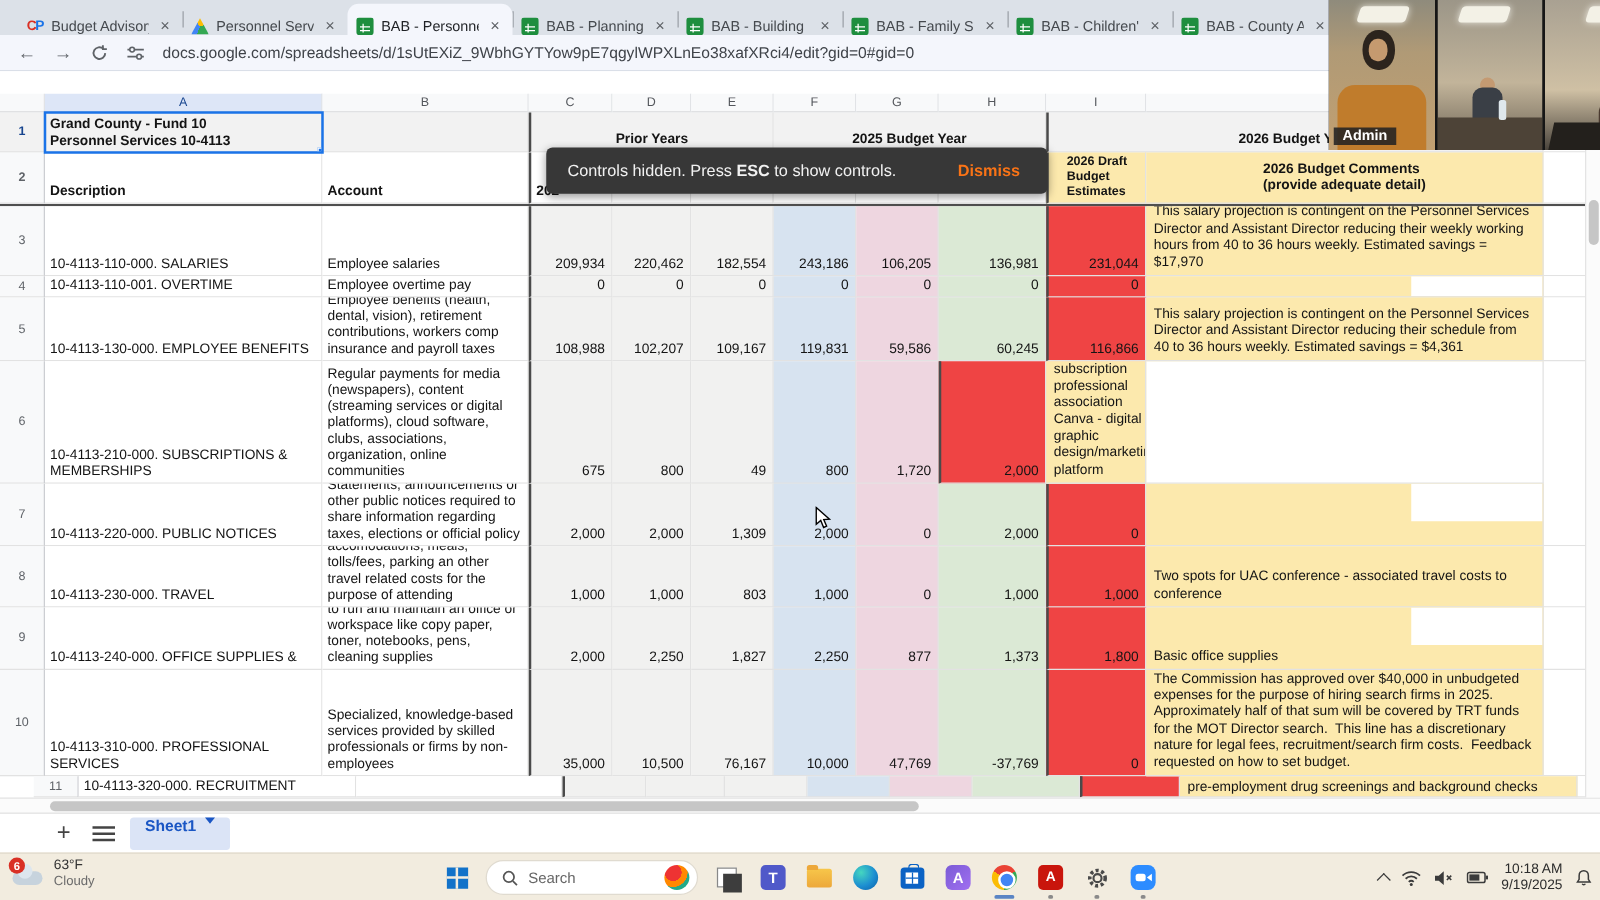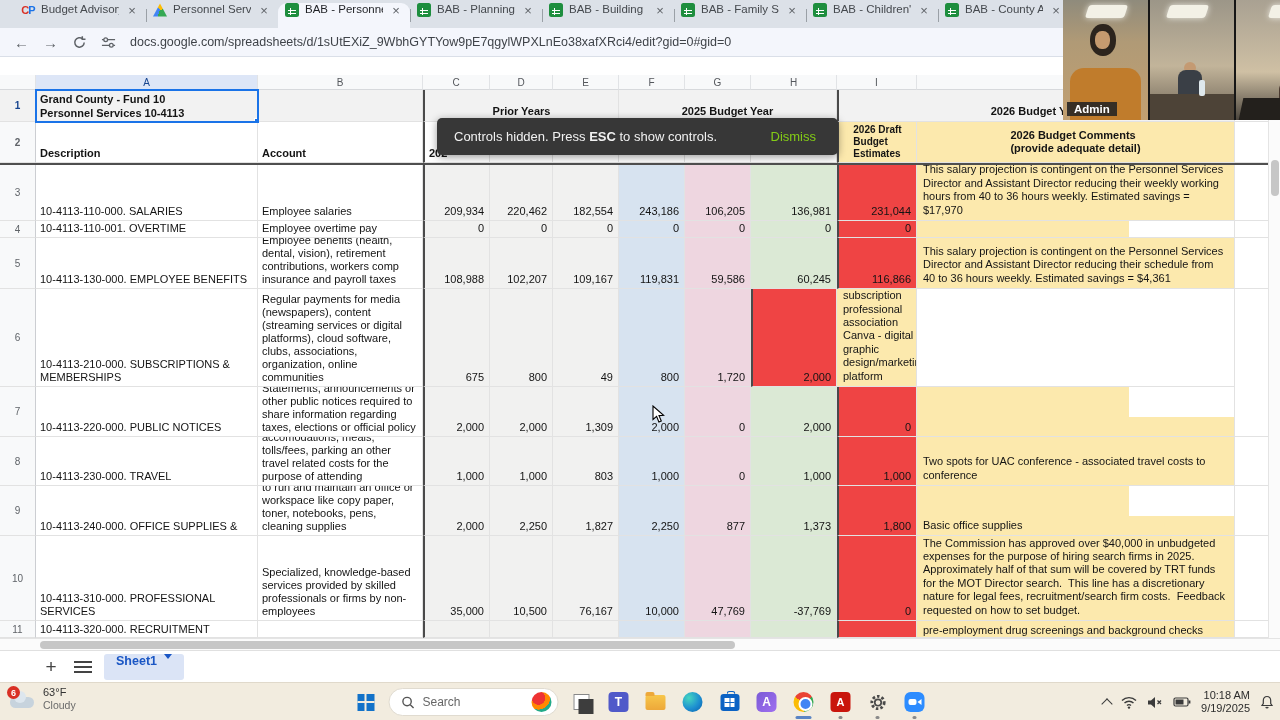--- a/index.html
+++ b/index.html
@@ -1,20 +1,20 @@
 <!DOCTYPE html>
 <html><head>
 <meta charset="utf-8">
 <style>
   *{margin:0;padding:0;box-sizing:border-box}
   html,body{width:1280px;height:720px;overflow:hidden;font-family:"Liberation Sans",sans-serif;background:#fff;position:relative}
 
   
   .tabstrip{position:absolute;left:0;top:0;width:1280px;height:28px;background:#dce1e8;display:flex;align-items:flex-end;padding-left:14px}
-  .tab{width:132px;height:25px;display:flex;align-items:flex-start;gap:6px;padding:0 7px;font-size:11.5px;color:#45494e;position:relative;flex:0 0 auto;cursor:default}
+  .tab{width:132px;height:25px;display:flex;align-items:flex-end;gap:6px;padding:0 7px;font-size:11.5px;color:#45494e;position:relative;flex:0 0 auto;cursor:default}
   .tab:not(.active):not(:first-child)::before{content:"";position:absolute;left:0;top:6px;height:13px;width:1px;background:#9aa0a6}
   .tab.active{background:#f4f6fc;border-radius:9px 9px 0 0;color:#1f2125;z-index:2}
   .tab .label{flex:1;white-space:nowrap;overflow:hidden}
   .tab .close{font-size:13px;color:#5f6368;width:14px;text-align:center}
   .fav{width:14px;height:14px;flex:0 0 auto;position:relative}
   .fav.sheets{background:
      linear-gradient(#fff,#fff) 50% 58%/8px 1.2px no-repeat,
      linear-gradient(#fff,#fff) 50% 78%/8px 1.2px no-repeat,
      linear-gradient(#fff,#fff) 42% 68%/1.2px 7px no-repeat,
      #1e8e3e;border-radius:2.5px}
@@ -64,21 +64,21 @@
   .sf-add{font-size:19px;color:#444;width:22px;text-align:center}
   .sf-menu{width:18px;height:12px;border-top:2px solid #444;border-bottom:2px solid #444;position:relative}
   .sf-menu::after{content:"";position:absolute;left:0;top:3px;width:100%;height:2px;background:#444}
   .sf-tab{background:#dbe4f6;color:#1a56c4;font-weight:bold;font-size:12.5px;height:26px;display:flex;align-items:flex-start;gap:7px;padding:0 12px;border-radius:3px}
   .caret{width:0;height:0;border-left:4px solid transparent;border-right:4px solid transparent;border-top:5px solid #1a56c4}
 
   
   .toast{position:absolute;left:437px;top:118px;width:401px;height:37px;background:#373737;border-radius:5px;box-shadow:0 2px 8px rgba(0,0,0,.4);display:flex;align-items:center;justify-content:space-between;padding:0 22px 0 17px;z-index:50}
   .toast .msg{color:#f1f1f1;font-size:13px}
   .toast .msg b{font-weight:bold}
-  .toast .dismiss{color:#84cc16;font-size:13px;font-weight:normal}
+  .toast .dismiss{color:#f97316;font-size:13px;font-weight:bold}
 
   
   .video{position:absolute;left:1063px;top:0;width:258px;height:120px;display:flex;background:#111;z-index:60;overflow:hidden}
   .vp{flex:1;position:relative;overflow:hidden}
   .vp+.vp{border-left:2px solid #161616}
   .vp1{background:linear-gradient(180deg,#8f8b7c,#b09a76 35%,#c2a071 100%)}
   .vp2{background:linear-gradient(180deg,#9c9688,#c2b49a 55%,#6b6254 100%)}
   .vp3{background:linear-gradient(180deg,#a9a192,#cfc0a4 60%,#4a443c 100%)}
   .vlight{position:absolute;top:5px;left:28%;width:46%;height:13px;background:#f3f1e6;border-radius:3px;transform:skewX(-18deg);box-shadow:0 0 6px rgba(255,255,250,.8)}
   .vhead{position:absolute;top:24px;left:32%;width:26px;height:32px;background:#2c241d;border-radius:48%}
@@ -354,21 +354,21 @@
         <div class="cell c3 darkL">35,000</div>
         <div class="cell c4">10,500</div>
         <div class="cell c5">76,167</div>
         <div class="cell c6">10,000</div>
         <div class="cell c7">47,769</div>
         <div class="cell c8">-37,769</div>
         <div class="cell c9 darkL">0</div>
         <div class="cell c10">The Commission has approved over $40,000 in unbudgeted expenses for the purpose of hiring search firms in 2025. Approximately half of that sum will be covered by TRT funds for the MOT Director search.  This line has a discretionary nature for legal fees, recruitment/search firm costs.  Feedback requested on how to set budget.</div>
         <div class="cell c11"></div>
       </div>
-      <div class="grid12 srow clip" style="height: 17px;">
+      <div class="grid12 srow clip" style="height: 17px; margin-left: 27px;">
         <div class="cell c0">11</div>
         <div class="cell c1">10-4113-320-000. RECRUITMENT</div>
         <div class="cell c2"></div>
         <div class="cell c3 darkL"></div>
         <div class="cell c4"></div>
         <div class="cell c5"></div>
         <div class="cell c6"></div>
         <div class="cell c7"></div>
         <div class="cell c8"></div>
         <div class="cell c9 darkL"></div>

